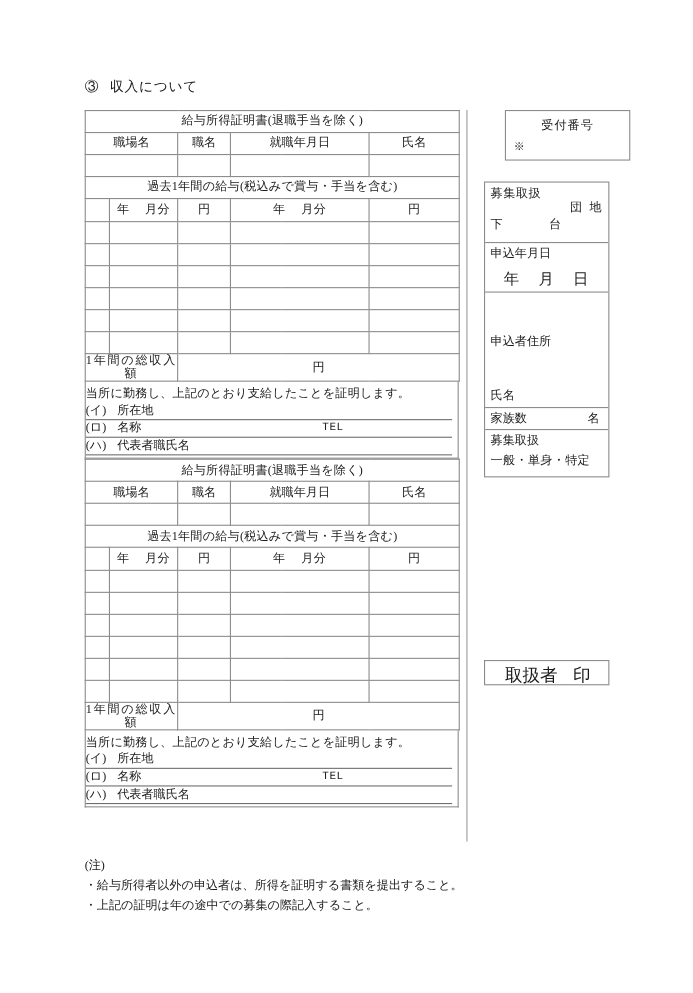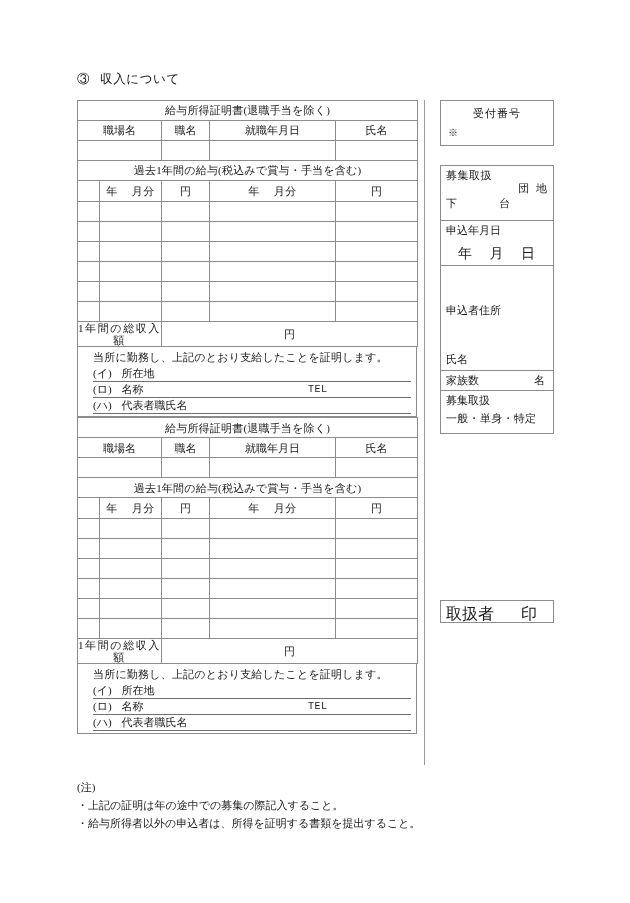--- a/index.html
+++ b/index.html
@@ -106,21 +106,21 @@
     letter-spacing: 0.5px;
   }
   .ym .gap { display: inline-block; width: 14px; }
 
   
   .cert {
     border: 1px solid #8c8c8c;
     border-top: none;
     width: 340px;
     box-sizing: border-box;
-    padding: 3px 5px 2px 15px;
+    padding: 3px 5px 2px 0;
   }
   .cert-line1 {
     font-size: 11px;
     letter-spacing: 0.2px;
     white-space: nowrap;
     margin-bottom: 1px;
   }
   .cert-item {
     font-size: 11px;
     border-bottom: 1px solid #6f6f6f;
@@ -144,21 +144,21 @@
     position: absolute;
     left: 440px;
     top: 100px;
     width: 114px;
   }
   .side-box {
     border: 1px solid #8c8c8c;
     box-sizing: border-box;
     width: 114px;
   }
-  .receipt-box { padding: 5px 0 5px 0; }
+  .receipt-box { padding: 5px 0 5px 0; margin-left: 19px; }
   .receipt-title {
     text-align: center;
     font-size: 11px;
     letter-spacing: 1px;
     margin-bottom: 5px;
   }
   .receipt-mark {
     font-size: 10px;
     padding-left: 7px;
   }
@@ -229,21 +229,21 @@
     margin-top: 3px;
     letter-spacing: 0.3px;
     white-space: nowrap;
   }
   .other-row { height: 115px; }
 
   .handler-box {
     position: absolute;
     left: 0;
     top: 500px;
-    padding: 3px 5px;
+    padding: 3px 18px;
     height: 23px;
     box-sizing: border-box;
   }
   .handler-box .seal {
     position: absolute;
     right: 16px;
     top: 3px;
   }
 
   
@@ -515,17 +515,17 @@
 
     <div class="side-box handler-box">
       <span>取扱者</span>
       <span class="seal">印</span>
     </div>
 
   </div>
 
   <div class="notes">
     <div class="note-line">(注)</div>
+    <div class="note-line">・給与所得者以外の申込者は、所得を証明する書類を提出すること。</div>
     <div class="note-line">・上記の証明は年の途中での募集の際記入すること。</div>
-    <div class="note-line">・給与所得者以外の申込者は、所得を証明する書類を提出すること。</div>
   </div>
 
 </div>
 
 </body></html>

